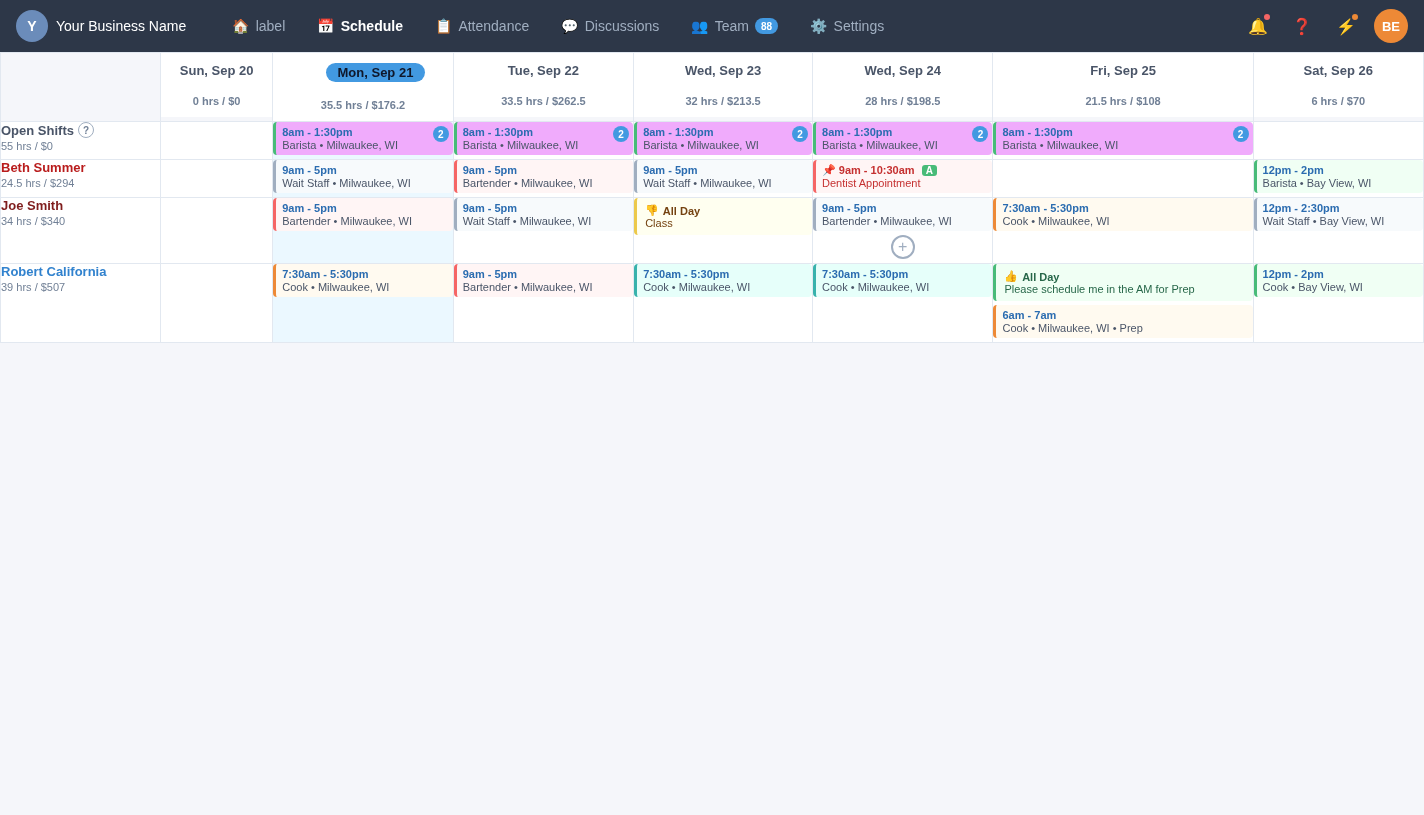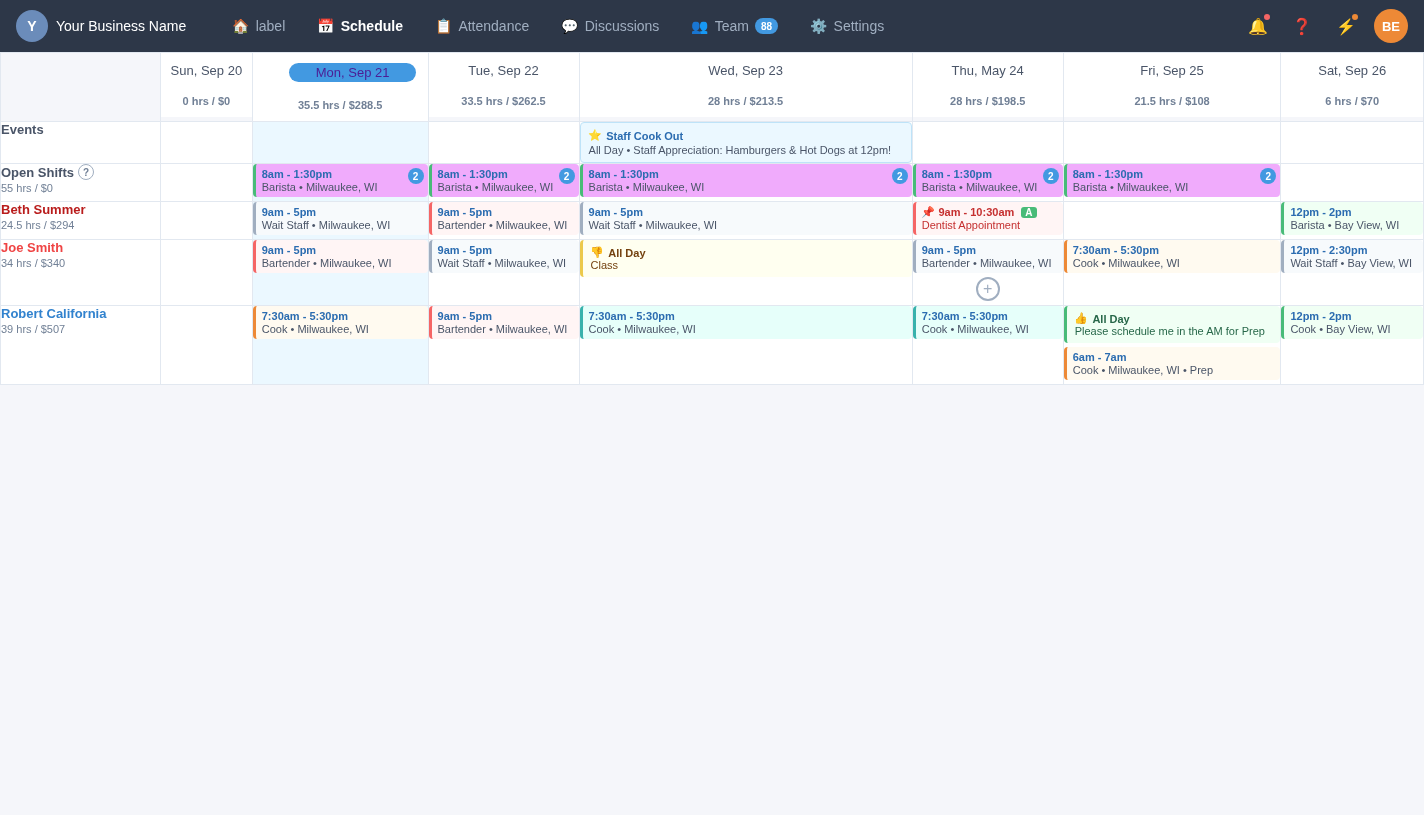--- a/index.html
+++ b/index.html
@@ -75,24 +75,24 @@
     
     .col-label {
       width: 160px; min-width: 160px;
     }
     .day-header {
       text-align: center;
       padding: 10px 8px;
       background: #fff;
     }
     .day-header .day-name {
-      font-size: 13px; font-weight: 400; color: #4a5568;
+      font-size: 13px; font-weight: 700; color: #4a5568;
     }
     .day-header .day-name.today {
-      background: #4299e1; color: #4c1d95; border-radius: 16px; padding: 2px 27px; display: inline-block; margin-left: 25px;
+      background: #4299e1; color: #0f172a; border-radius: 16px; padding: 2px 12px; display: inline-block; margin-left: 25px;
     }
     .day-header .day-hrs {
       font-size: 11px; color: #718096; margin-top: 17px;
     }
 
     
     .row-label-cell {
       background: #fff;
       padding: 10px 12px;
       vertical-align: top;
@@ -269,77 +269,57 @@
         <th class="col-label"></th>
         <th>
           <div class="day-header">
             <div class="day-name">Sun, Sep 20</div>
             <div class="day-hrs">0 hrs / $0</div>
           </div>
         </th>
         <th>
           <div class="day-header">
             <div class="day-name today">Mon, Sep 21</div>
-            <div class="day-hrs">35.5 hrs / $288.5</div>
+            <div class="day-hrs">35.5 hrs / $176.2</div>
           </div>
         </th>
         <th>
           <div class="day-header">
             <div class="day-name">Tue, Sep 22</div>
             <div class="day-hrs">33.5 hrs / $262.5</div>
           </div>
         </th>
         <th>
           <div class="day-header">
             <div class="day-name">Wed, Sep 23</div>
-            <div class="day-hrs">28 hrs / $213.5</div>
-          </div>
-        </th>
-        <th>
-          <div class="day-header">
-            <div class="day-name">Thu, May 24</div>
+            <div class="day-hrs">32 hrs / $213.5</div>
+          </div>
+        </th>
+        <th>
+          <div class="day-header">
+            <div class="day-name">Wed, Sep 24</div>
             <div class="day-hrs">28 hrs / $198.5</div>
           </div>
         </th>
         <th>
           <div class="day-header">
             <div class="day-name">Fri, Sep 25</div>
             <div class="day-hrs">21.5 hrs / $108</div>
           </div>
         </th>
         <th>
           <div class="day-header">
             <div class="day-name">Sat, Sep 26</div>
             <div class="day-hrs">6 hrs / $70</div>
           </div>
         </th>
       </tr>
     </thead>
     <tbody>
 
-      <tr>
-        <td class="row-label-cell">
-          <div class="row-title">Events</div>
-        </td>
-        <td class="day-cell"></td>
-        <td class="day-cell today-col"></td>
-        <td class="day-cell"></td>
-        <td class="day-cell">
-          <div class="event-card">
-            <div class="event-title">
-              <span>⭐</span>
-              <span>Staff Cook Out</span>
-            </div>
-            <div class="event-sub">All Day • Staff Appreciation: Hamburgers &amp; Hot Dogs at 12pm!</div>
-          </div>
-        </td>
-        <td class="day-cell"></td>
-        <td class="day-cell"></td>
-        <td class="day-cell"></td>
-      </tr>
 
       <tr>
         <td class="row-label-cell">
           <div class="row-title">
             <span>Open Shifts</span>
             <span class="help-icon">?</span>
           </div>
           <div class="row-sub">55 hrs / $0</div>
         </td>
         <td class="day-cell"></td>
@@ -419,21 +399,21 @@
         <td class="day-cell">
           <div class="shift-card shift-green">
             <div class="shift-time">12pm - 2pm</div>
             <div class="shift-detail">Barista • Bay View, WI</div>
           </div>
         </td>
       </tr>
 
       <tr>
         <td class="row-label-cell">
-          <div class="row-title" style="color:#ef4444;">Joe Smith</div>
+          <div class="row-title" style="color:#7f1d1d;">Joe Smith</div>
           <div class="row-sub">34 hrs / $340</div>
         </td>
         <td class="day-cell"></td>
         <td class="day-cell today-col">
           <div class="shift-card shift-pink">
             <div class="shift-time">9am - 5pm</div>
             <div class="shift-detail">Bartender • Milwaukee, WI</div>
           </div>
         </td>
         <td class="day-cell">

